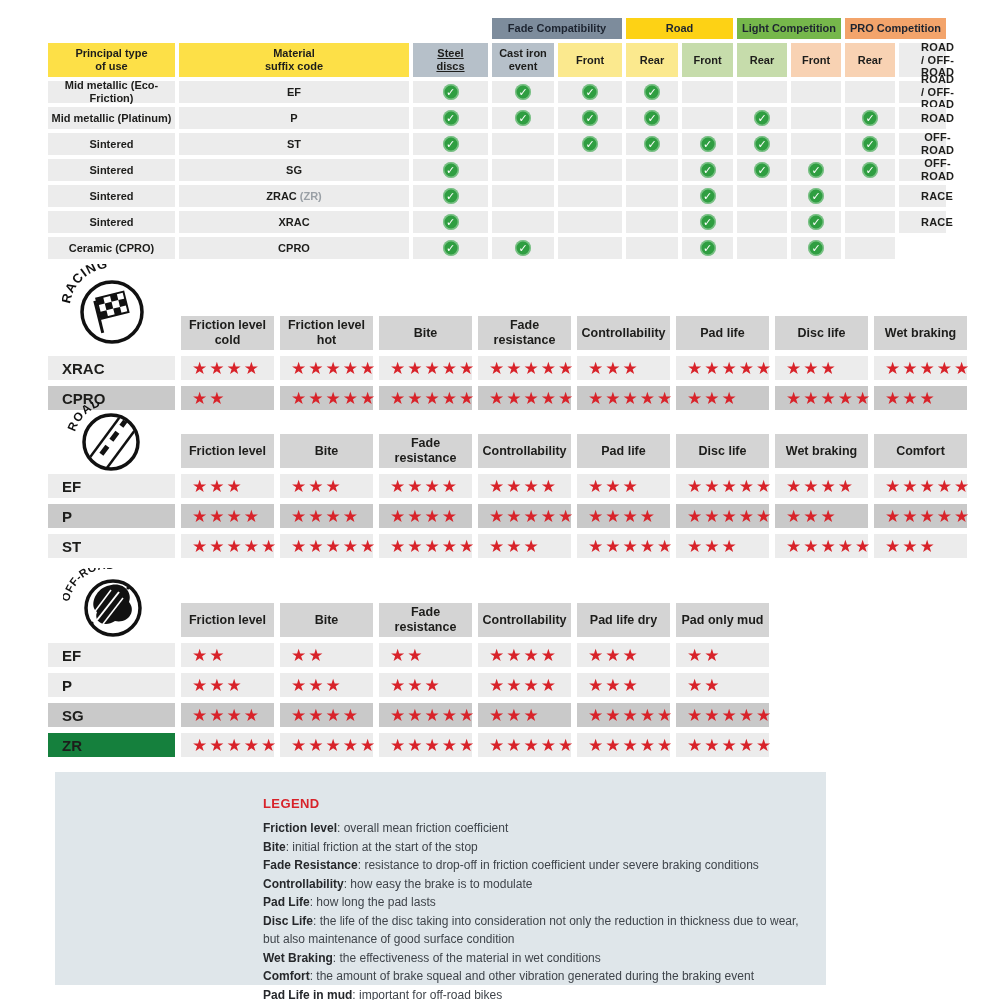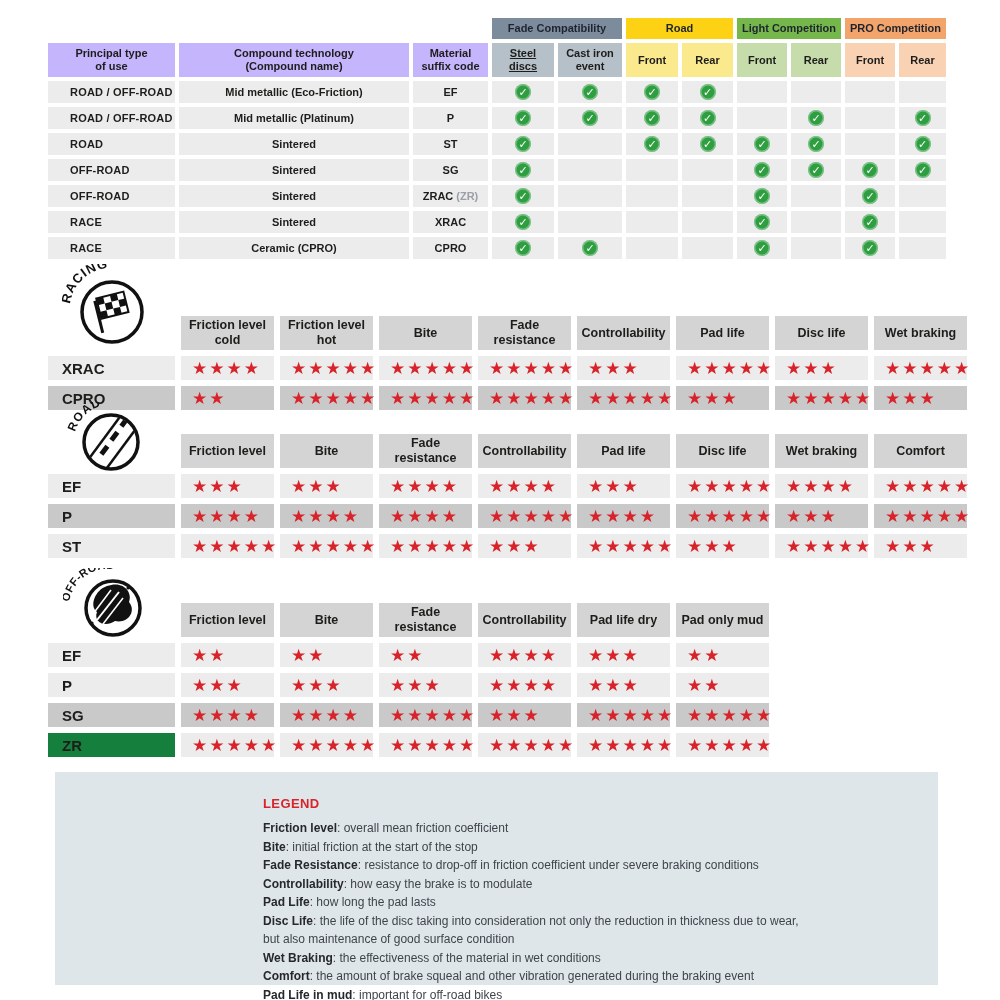--- a/index.html
+++ b/index.html
@@ -6,21 +6,21 @@
   body{font-family:"Liberation Sans","DejaVu Sans",sans-serif;color:#1d1d1b;}
   #page{position:relative;width:1000px;height:1000px;background:#fff;overflow:hidden;}
 
   
   #compat{position:absolute;left:48px;top:18px;display:grid;
     grid-template-columns:127px 230px 75px 62px 64px 52px 51px 50px 50px 50px 47px;
     grid-template-rows:21px 34px repeat(7,22px);gap:4px;}
   .gcell{display:flex;align-items:center;justify-content:center;text-align:center;
     font-size:11px;font-weight:bold;line-height:1.15;}
   .grp{color:#1d2430;}
-  .hdr{background:#c4b5fd;}
+  .hdr{background:#fde047;}
   .rowcell{background:#ececec;font-size:11px;font-weight:bold;}
   .use-cell{justify-content:flex-start;padding-left:22px;letter-spacing:.2px;}
   .alias{color:#9aa0a6;font-weight:bold;margin-left:3px;}
   .chk{display:inline-flex;width:16px;height:16px;border-radius:50%;
     align-items:center;justify-content:center;color:#fff;font-size:11px;font-weight:bold;
     box-shadow:inset 0 0 0 1.5px rgba(255,255,255,.35);}
   .pre{white-space:pre-line;}
 
   
   .star-table{position:absolute;display:grid;gap:6px;}
@@ -34,41 +34,39 @@
     text-align:center;font-size:12.5px;font-weight:bold;line-height:1.2;padding:0 4px;}
   .st-label{display:flex;align-items:center;padding-left:14px;font-size:15px;font-weight:bold;}
   .st-cell{display:flex;align-items:center;padding-left:11px;}
   .stars{font-family:"DejaVu Sans",sans-serif;font-size:17px;letter-spacing:2px;line-height:1;}
   .spacer{background:transparent;}
 
   
   .sec-icon{position:absolute;}
 
   
-  #legend-box{position:absolute;left:55px;top:772px;width:883px;height:213px;}
+  #legend-box{position:absolute;left:55px;top:772px;width:771px;height:213px;}
   #legend-inner{padding:24px 20px 0 208px;}
   #legend-title{font-size:13px;font-weight:bold;letter-spacing:.4px;margin-bottom:8px;}
   .lg-item{font-size:12px;line-height:18.5px;color:#3f444a;white-space:pre-line;}
   .lg-term{font-weight:bold;color:#26282b;}
 </style>
 </head>
 <body>
 
 <div id="page">
 
   <div id="compat">
       <div class="spacer" style="grid-column: 1 / span 3;"></div>
       <div class="gcell grp pre" style="grid-column: 4 / span 2; background: rgb(125, 140, 156);">Fade Compatibility</div>
       <div class="gcell grp pre" style="grid-column: 6 / span 2; background: rgb(253, 210, 21);">Road</div>
       <div class="gcell grp pre" style="grid-column: 8 / span 2; background: rgb(118, 183, 75);">Light Competition</div>
       <div class="gcell grp pre" style="grid-column: 10 / span 2; background: rgb(243, 164, 107);">PRO Competition</div>
       <div class="gcell hdr pre">Principal type
 of use</div>
-      <div class="gcell hdr pre">Compound technology
-(Compound name)</div>
       <div class="gcell hdr pre">Material
 suffix code</div>
       <div class="gcell pre" style="background: rgb(182, 192, 201); text-decoration: underline;">Steel
 discs</div>
       <div class="gcell pre" style="background: rgb(182, 192, 201);">Cast iron
 event</div>
       <div class="gcell pre" style="background: rgb(251, 233, 142);">Front</div>
       <div class="gcell pre" style="background: rgb(251, 233, 142);">Rear</div>
       <div class="gcell pre" style="background: rgb(198, 220, 171);">Front</div>
       <div class="gcell pre" style="background: rgb(198, 220, 171);">Rear</div>

